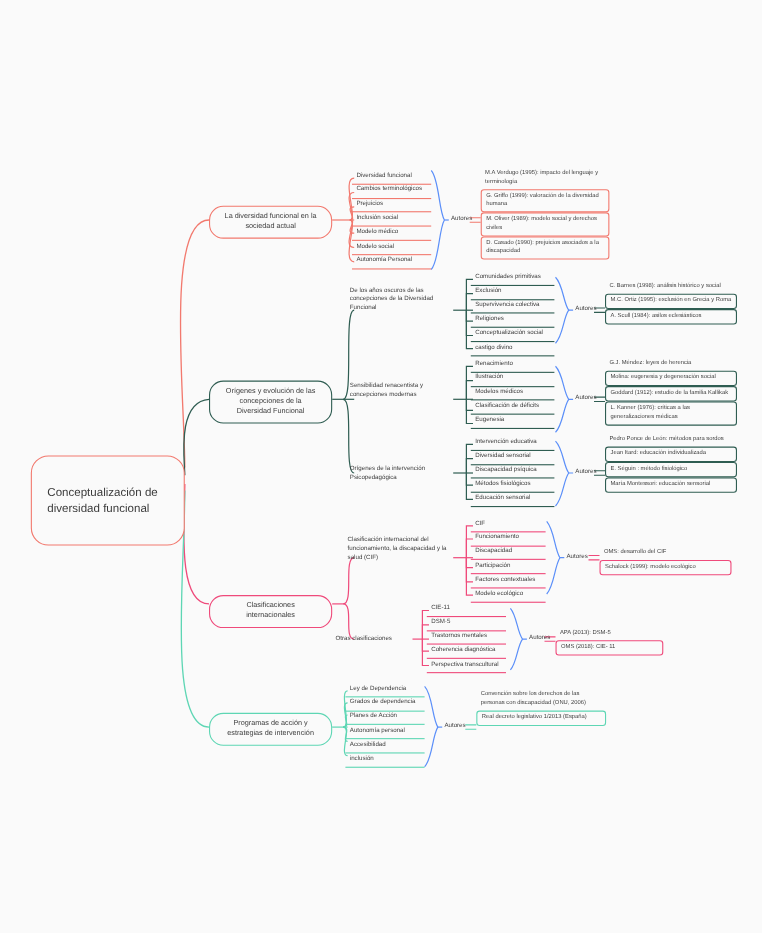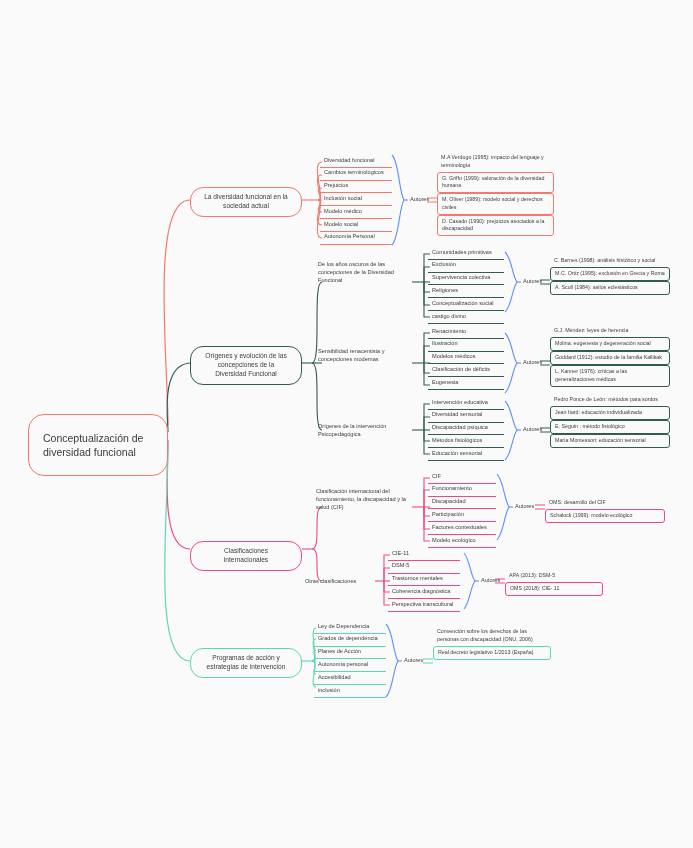--- a/index.html
+++ b/index.html
@@ -14,21 +14,21 @@
   #canvas{position:absolute;inset:0;width:693px;height:848px;}
   svg.links{position:absolute;left:0;top:0;width:693px;height:848px;pointer-events:none;}
 
   
   .node{position:absolute;box-sizing:border-box;}
 
   .root-node{
     border:1.4px solid #f2796e;
     border-radius:16px;
     background:#fafafa;
-    padding:16px 14px;
+    padding:26px 14px;
     font-size:10.5px;
     line-height:1.35;
     color:#3b3b3b;
     text-align:left;
   }
 
   .lvl1{
     border:1.1px solid;
     border-radius:13px;
     background:#fafafa;

